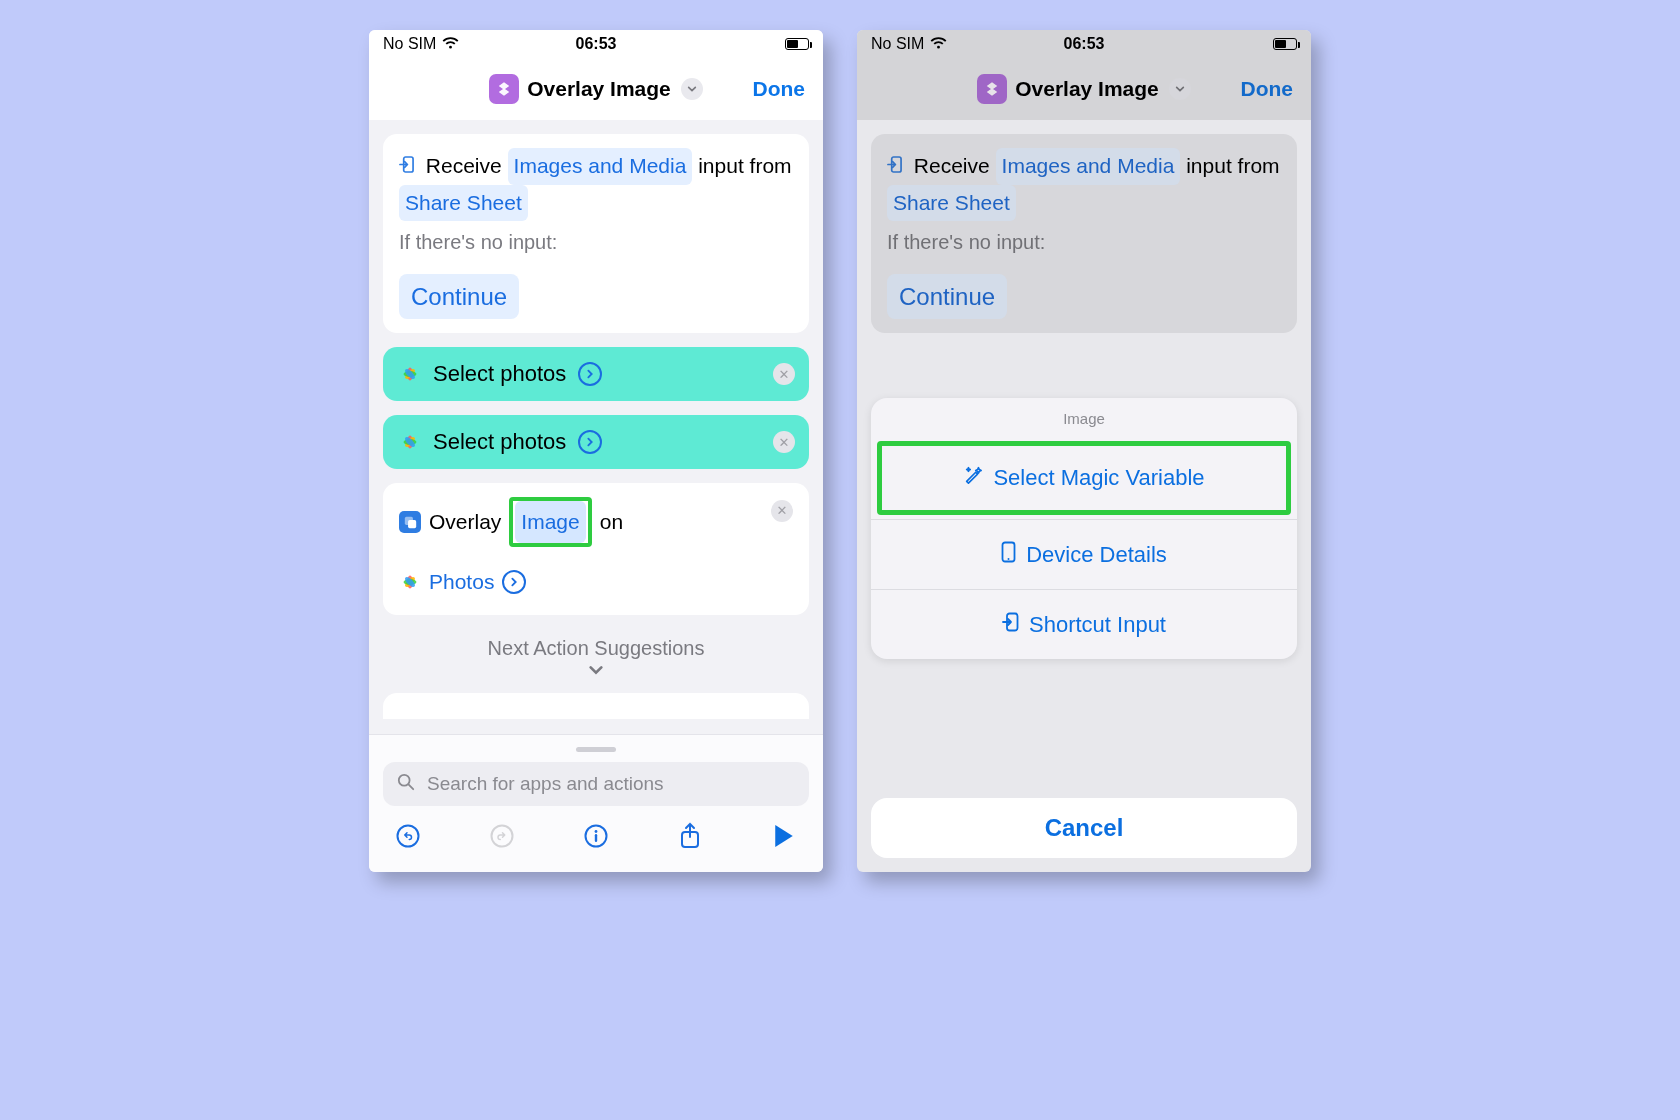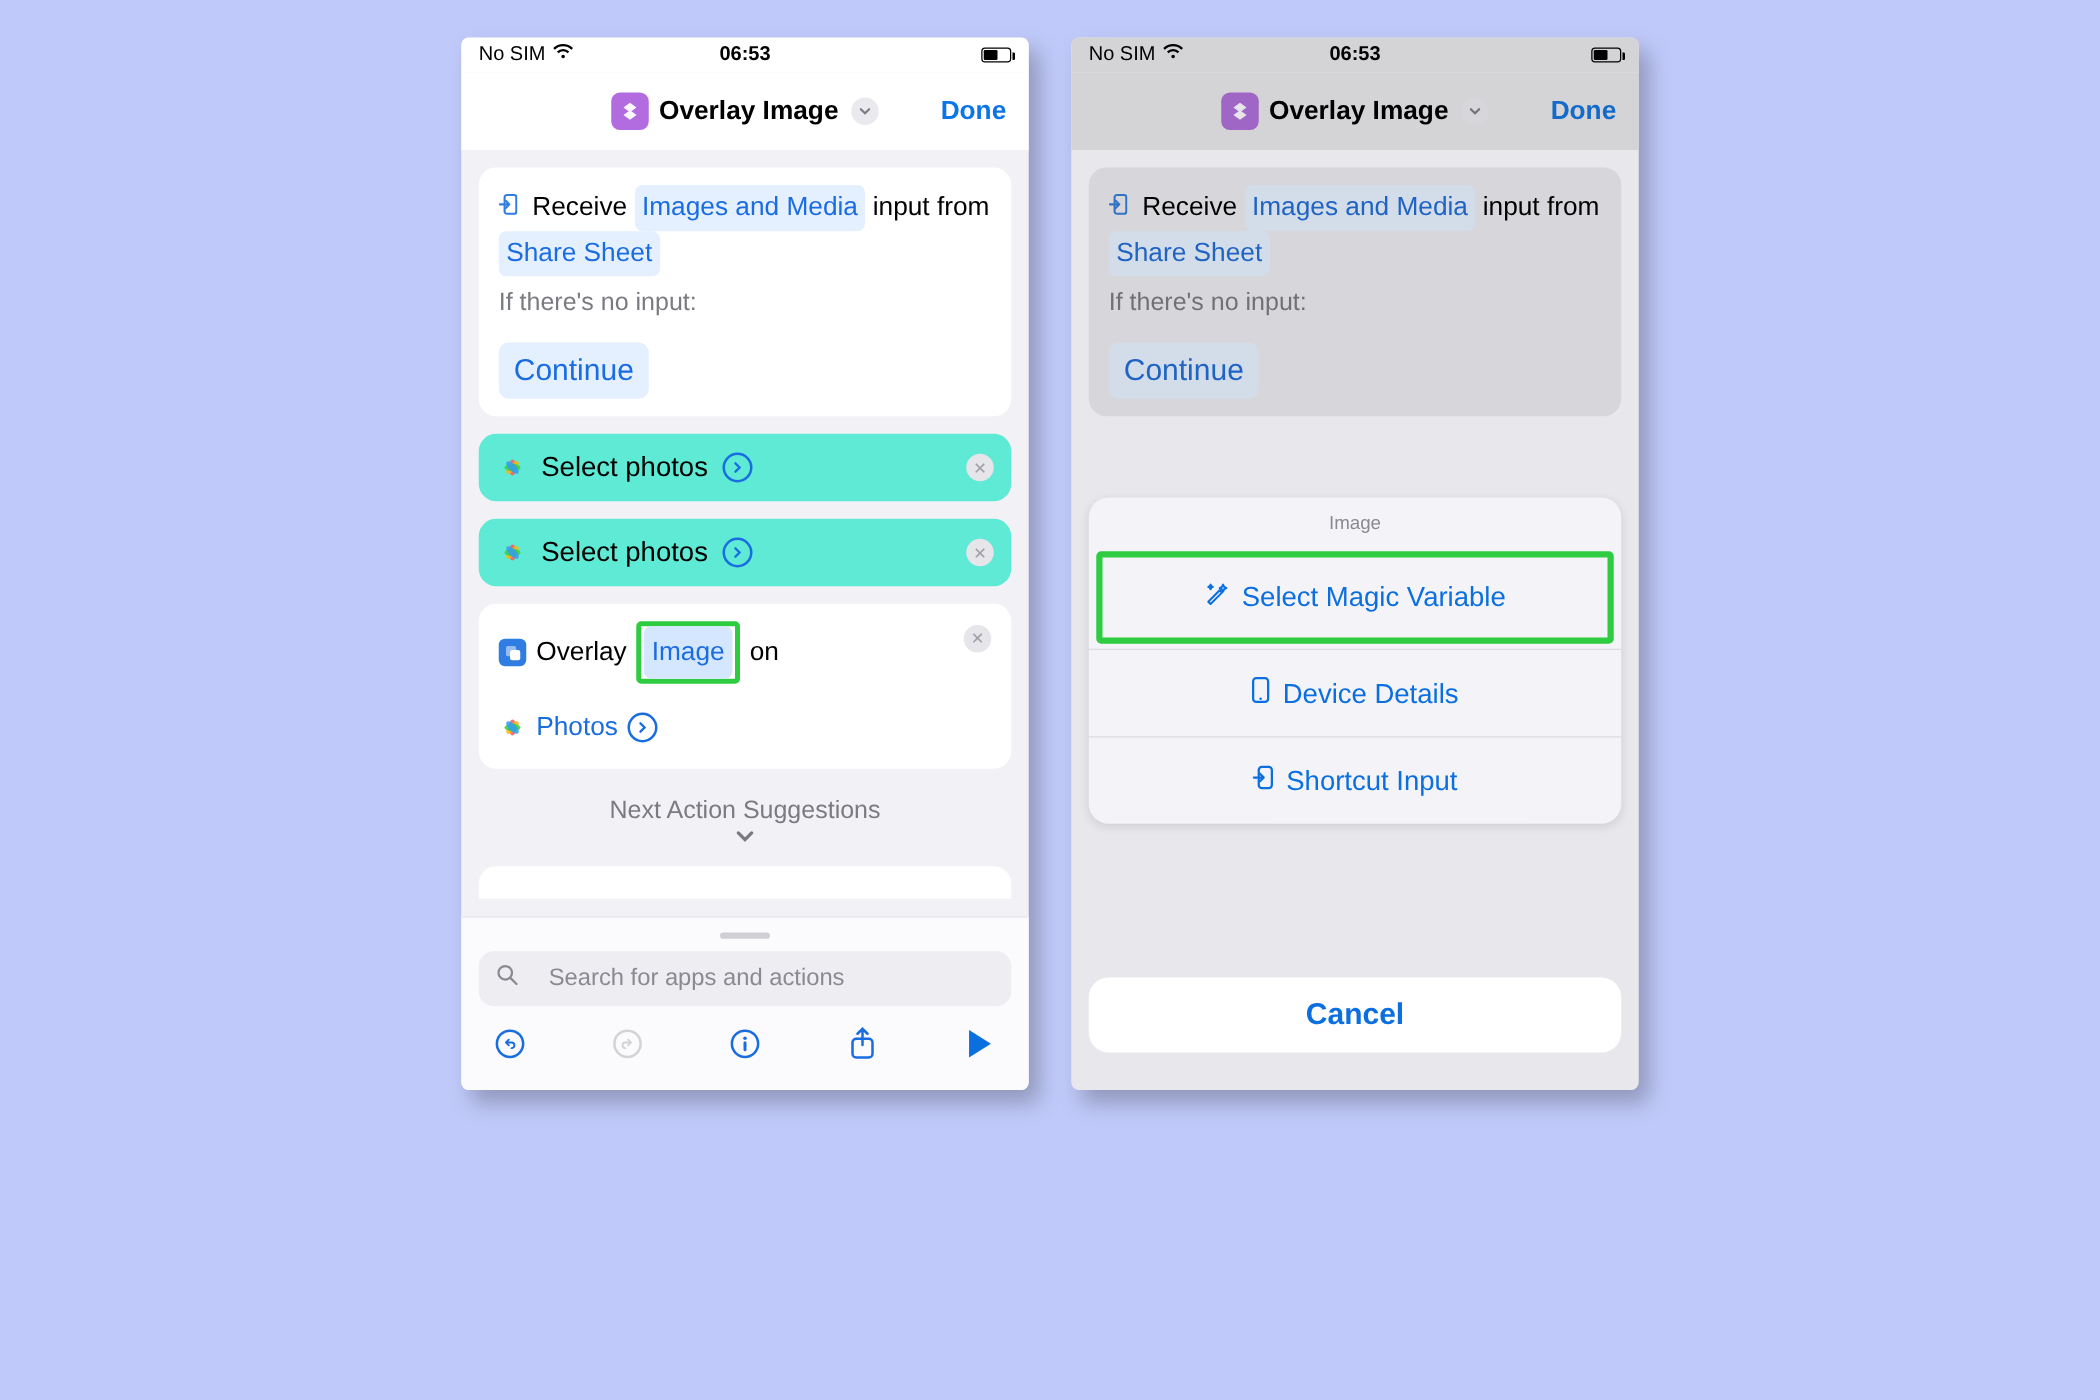--- a/index.html
+++ b/index.html
@@ -16,21 +16,21 @@
     border-radius: 6px;
     box-shadow: 8px 10px 18px rgba(0,0,0,.25);
     overflow: hidden; position: relative;
     background: #f2f2f6;
   }
   
   .statusbar {
     height: 28px; display:flex; align-items:center;
     padding:0 14px; background:#fff; font-size:16px; font-weight:500;
   }
-  .status-left { flex:1; display:flex; align-items:flex-start; gap:6px; }
+  .status-left { flex:1; display:flex; align-items:flex-end; gap:6px; }
   .status-center { flex:1; text-align:center; font-weight:600; }
   .status-right { flex:1; display:flex; justify-content:flex-end; align-items:center; }
   .wifi-icon { font-size:15px; }
   .battery {
     width:24px; height:12px; border:1.5px solid #000; border-radius:3px;
     position:relative; display:inline-block;
   }
   .battery::after {
     content:""; position:absolute; right:-4px; top:3px; width:2px; height:6px;
     background:#000; border-radius:0 1px 1px 0;
@@ -91,21 +91,21 @@
   }
   .peek { background:#fff; border-radius:14px 14px 0 0; height:26px; margin:0 0 10px; }
 
   .dock {
     position:absolute; left:0; right:0; bottom:0; background:#fbfbfd;
     border-top:1px solid #e4e4ea; padding:12px 14px 10px;
   }
   .grabber { width:40px; height:5px; background:#cfcfd5; border-radius:3px; margin:0 auto 10px; }
   .search {
     background:#ededf2; border-radius:12px; height:44px;
-    display:flex; align-items:center; gap:24px; padding:0 14px;
+    display:flex; align-items:center; gap:12px; padding:0 14px;
     color:#8a8a90; font-size:19px;
   }
   .toolbar {
     margin-top:16px; display:flex; justify-content:space-between; align-items:center;
     padding:0 10px 6px; font-size:24px; color:#1a6de0;
   }
   .toolbar > * { width:30px; text-align:center; }
   .play { font-size:24px; color:#0b6fe0; }
 
   
@@ -118,21 +118,21 @@
     box-shadow: 0 2px 8px rgba(0,0,0,.1);
   }
   .sheet-title { text-align:center; color:#8a8a90; font-size:15px; padding:12px 0 10px; }
   .sheet-item {
     height:70px; display:flex; align-items:center; justify-content:center;
     gap:10px; color:#0b6fe0; font-size:22px; border-top:1px solid #dcdce1;
   }
   .sheet-item:first-of-type { border-top:none; }
   .sheet-green { border:5px solid #2ecc40; margin:4px 6px; border-radius:4px; height:74px; }
   .cancel-btn {
-    position:absolute; left:14px; right:14px; bottom:30px; height:60px;
+    position:absolute; left:14px; right:14px; bottom:14px; height:60px;
     background:#fff; border-radius:16px; color:#0b6fe0;
     font-size:24px; font-weight:700;
     display:flex; align-items:center; justify-content:center;
   }
 
   
   .ic { display:inline-block; }
   .photos-icon {
     width:22px; height:22px;
     display:inline-flex; align-items:center; justify-content:center;

